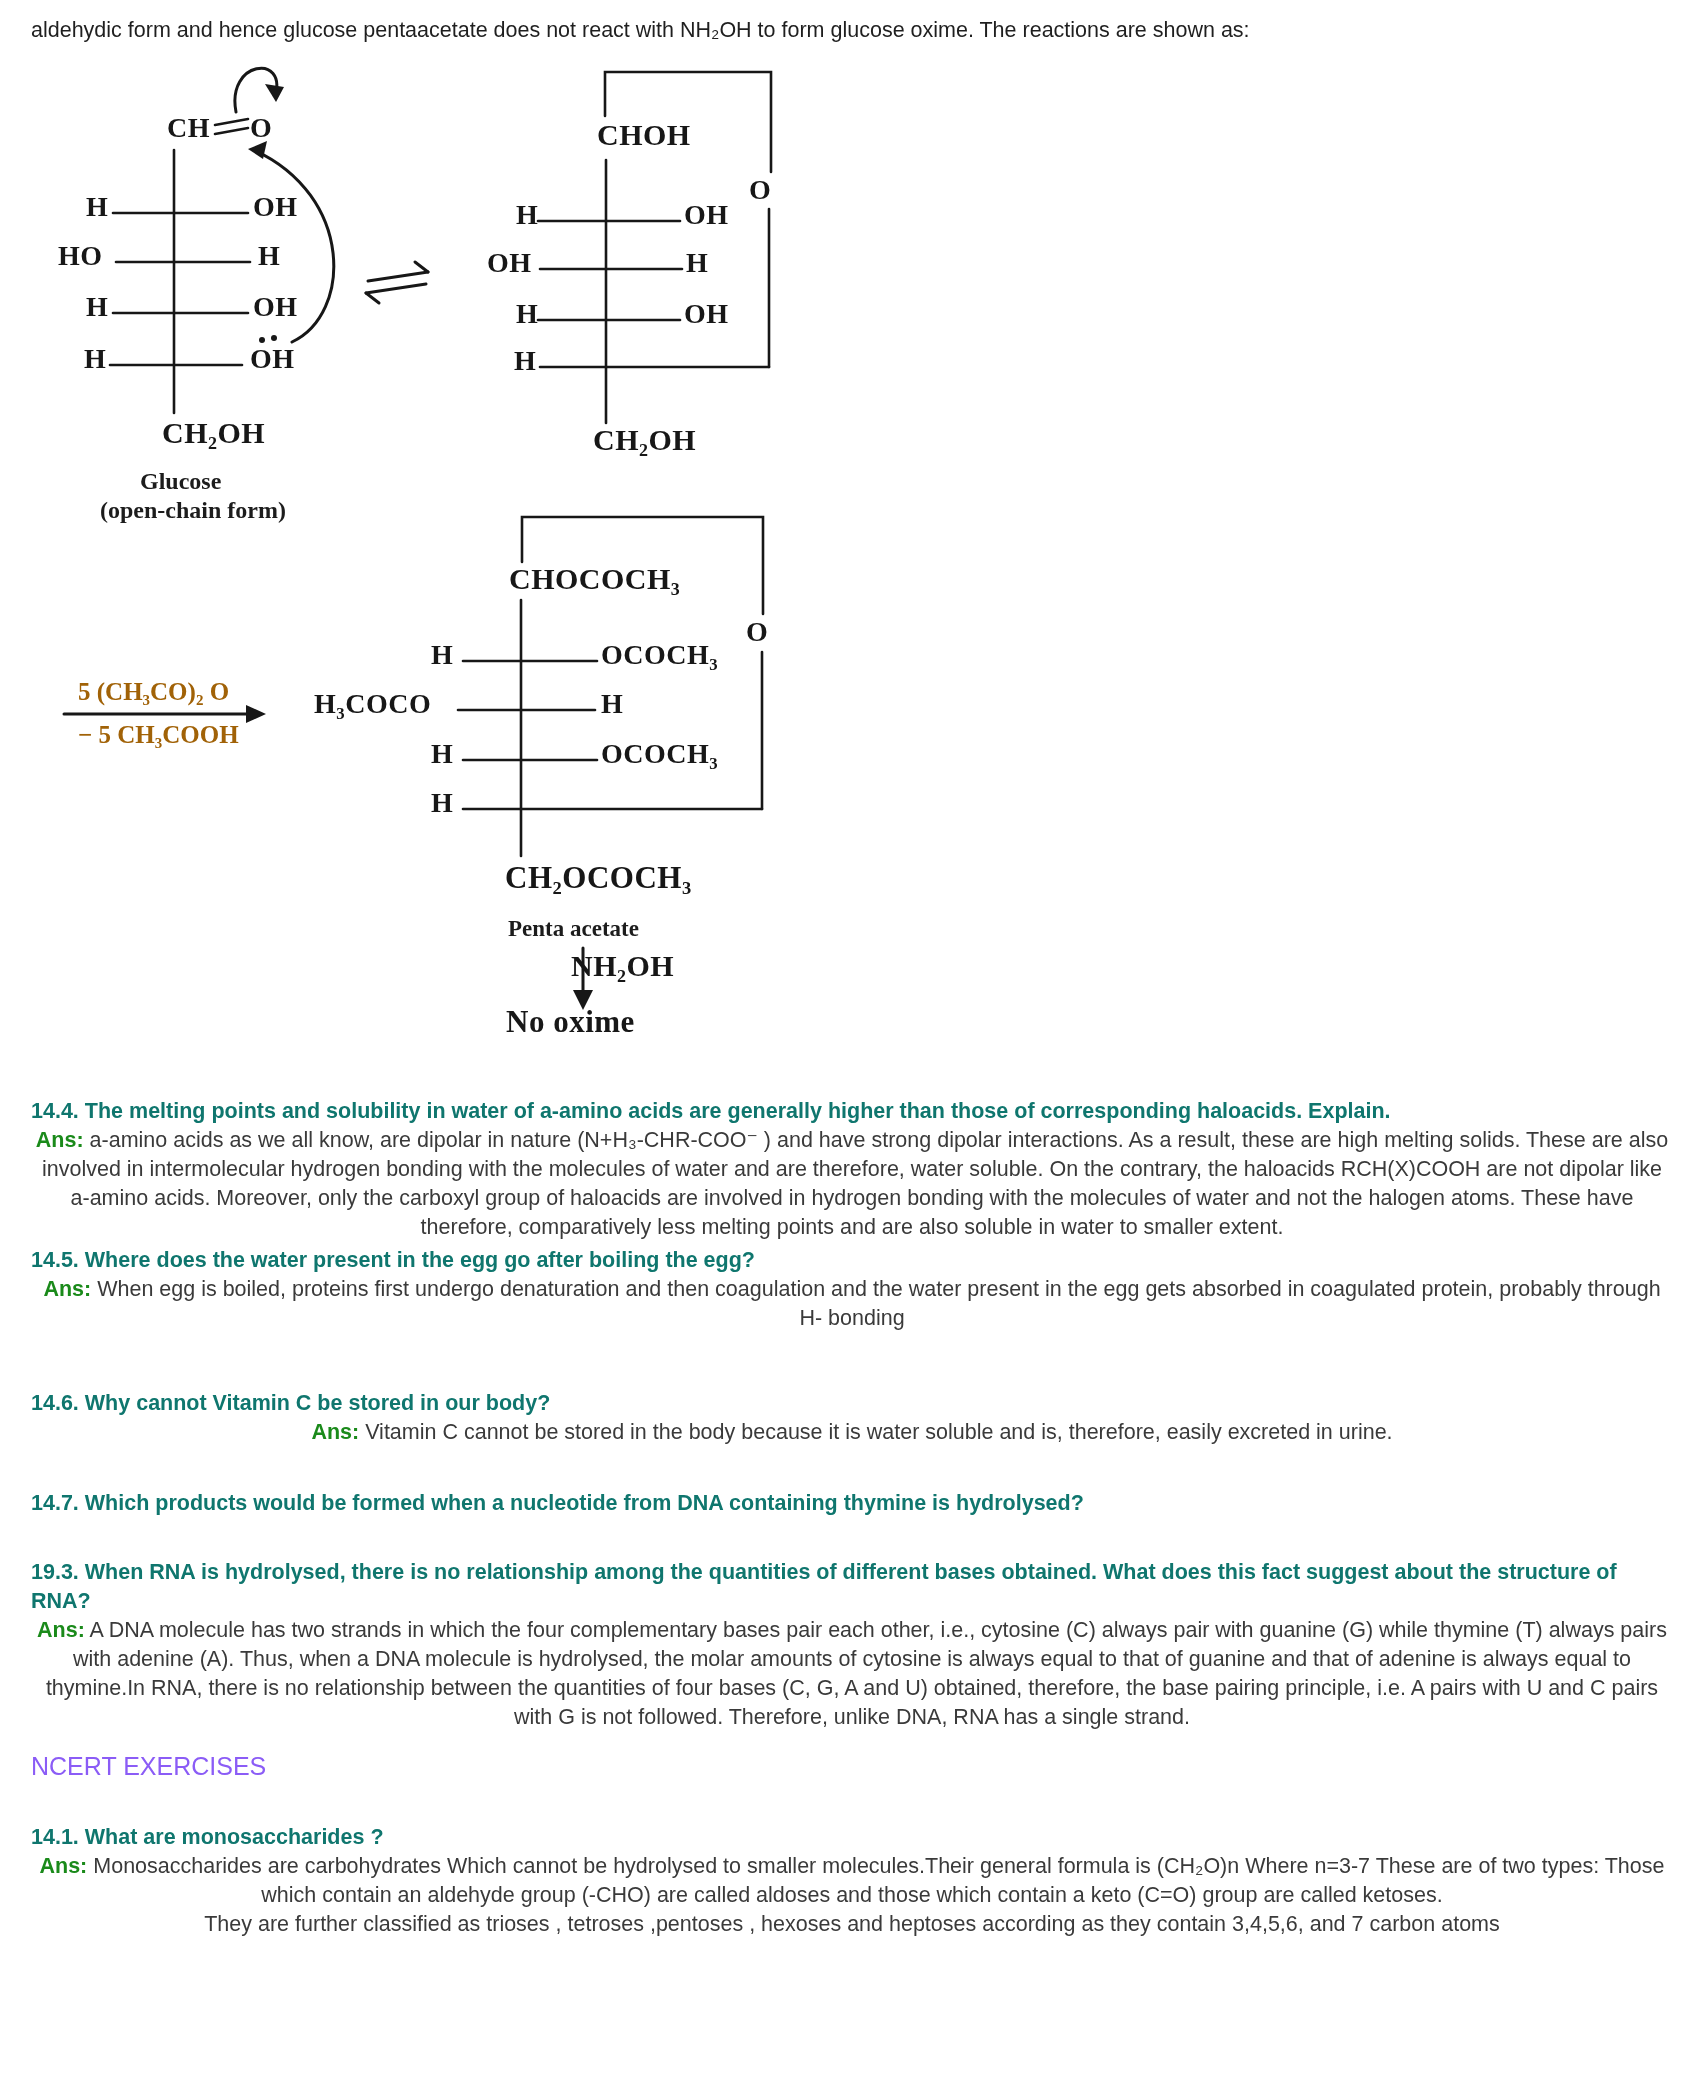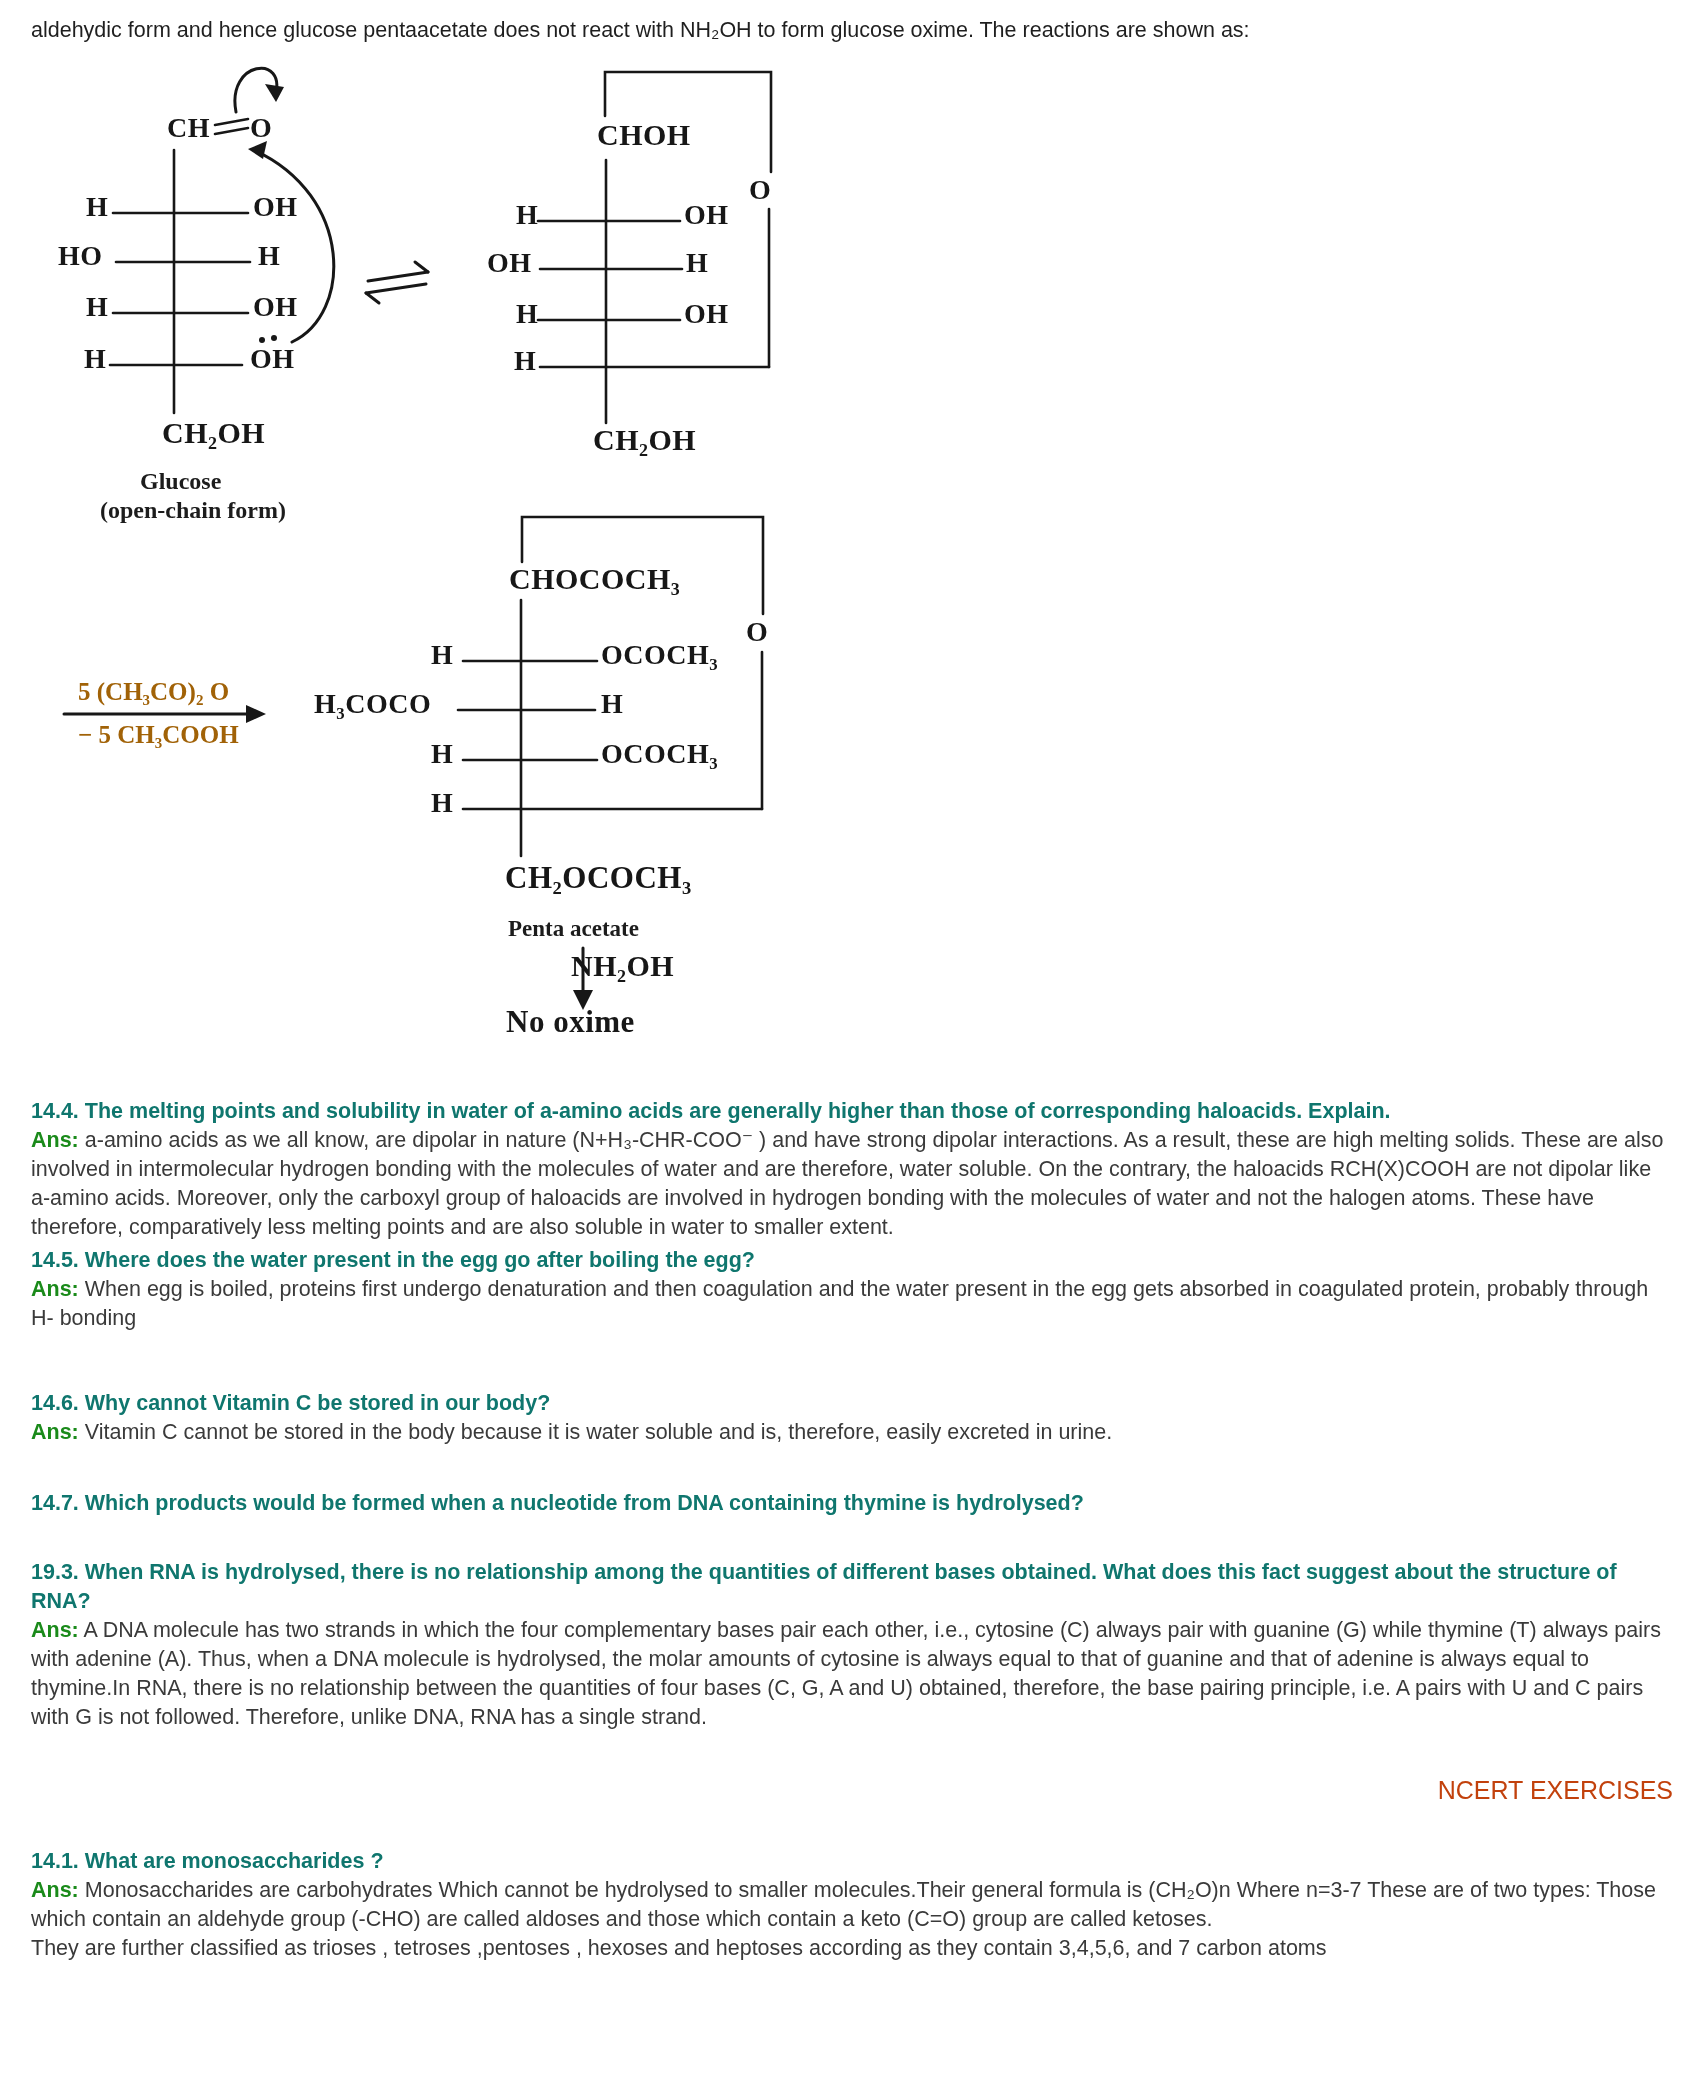--- a/index.html
+++ b/index.html
@@ -17,27 +17,27 @@
   .atom.bigger{font-size:31px;}
   .cap{position:absolute;font-family:"Liberation Serif","DejaVu Serif",serif;font-weight:bold;
        color:#1c1c1c;font-size:24px;line-height:1;white-space:nowrap;}
   .reagent{position:absolute;font-family:"Liberation Serif","DejaVu Serif",serif;font-weight:bold;
        color:#a16207;font-size:25px;line-height:1;white-space:nowrap;}
   .smallcap{font-size:23px;}
   
   .content{position:absolute;left:31px;top:1097px;width:1642px;font-size:21.5px;line-height:29px;}
   .qhead{font-weight:bold;color:#0f766e;}
   .ans-label{font-weight:bold;color:#1a8a1a;}
-  .apara{margin:0;}
+  .apara{margin:0;text-align:center;}
   .qa{margin:0;}
   .g4{margin-top:4px;}
   .g56{margin-top:56px;}
   .g42{margin-top:42px;}
   .g40{margin-top:40px;}
-  .exercises{margin-top:44px;text-align:right;color:#c2410c;font-size:25px;line-height:29px;}
+  .exercises{margin-top:20px;text-align:left;color:#8b5cf6;font-size:25px;line-height:29px;}
 </style>
 </head>
 <body>
 
 <div id="page">
 
   <div class="intro">aldehydic form and hence glucose pentaacetate does not react with NH₂OH to form glucose oxime. The reactions are shown as:</div>
 
   <svg id="scheme-svg" width="1700" height="1080" viewBox="0 0 1700 1080">
     <g stroke="#171717" stroke-width="2.6" fill="none" stroke-linecap="round">

